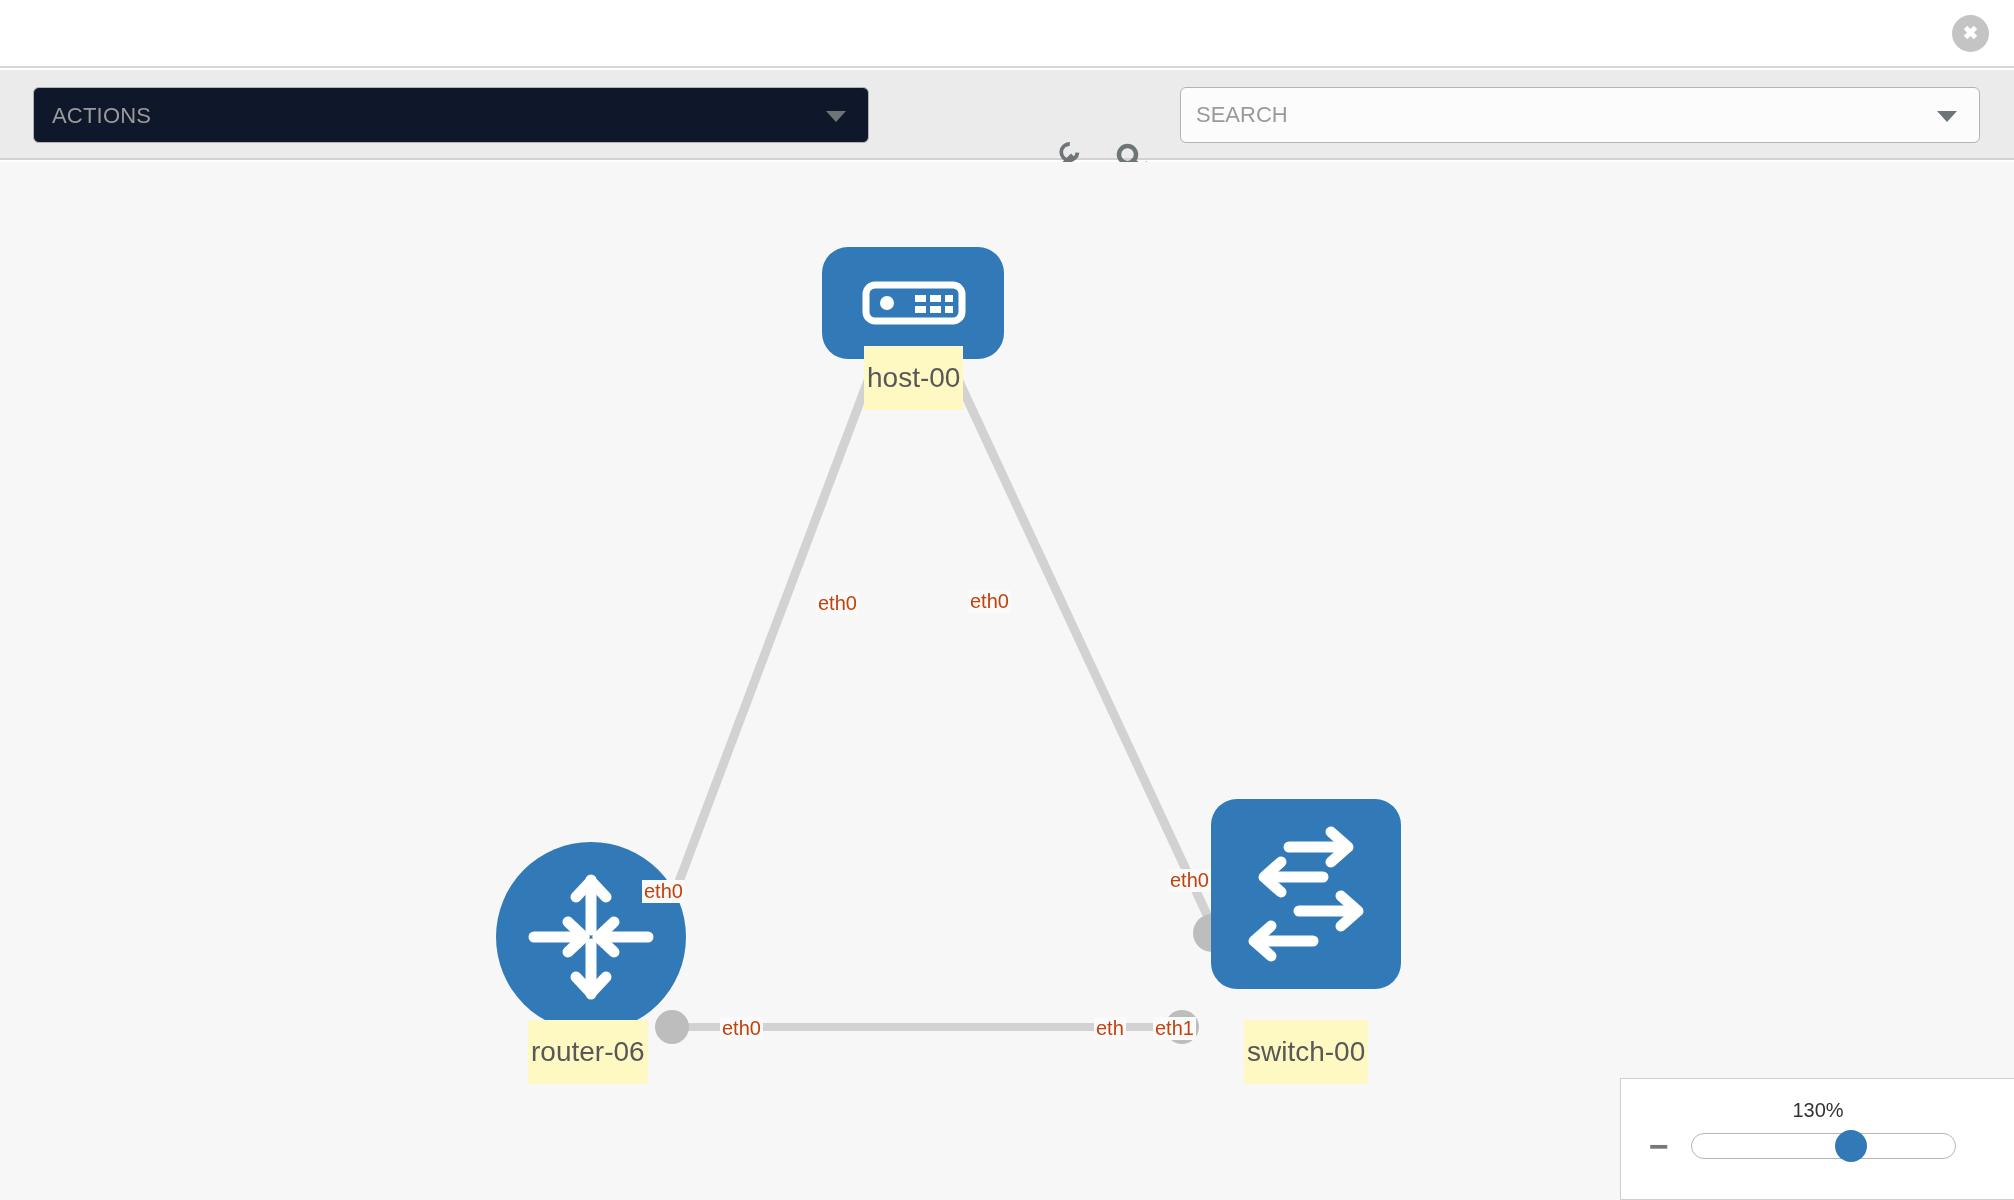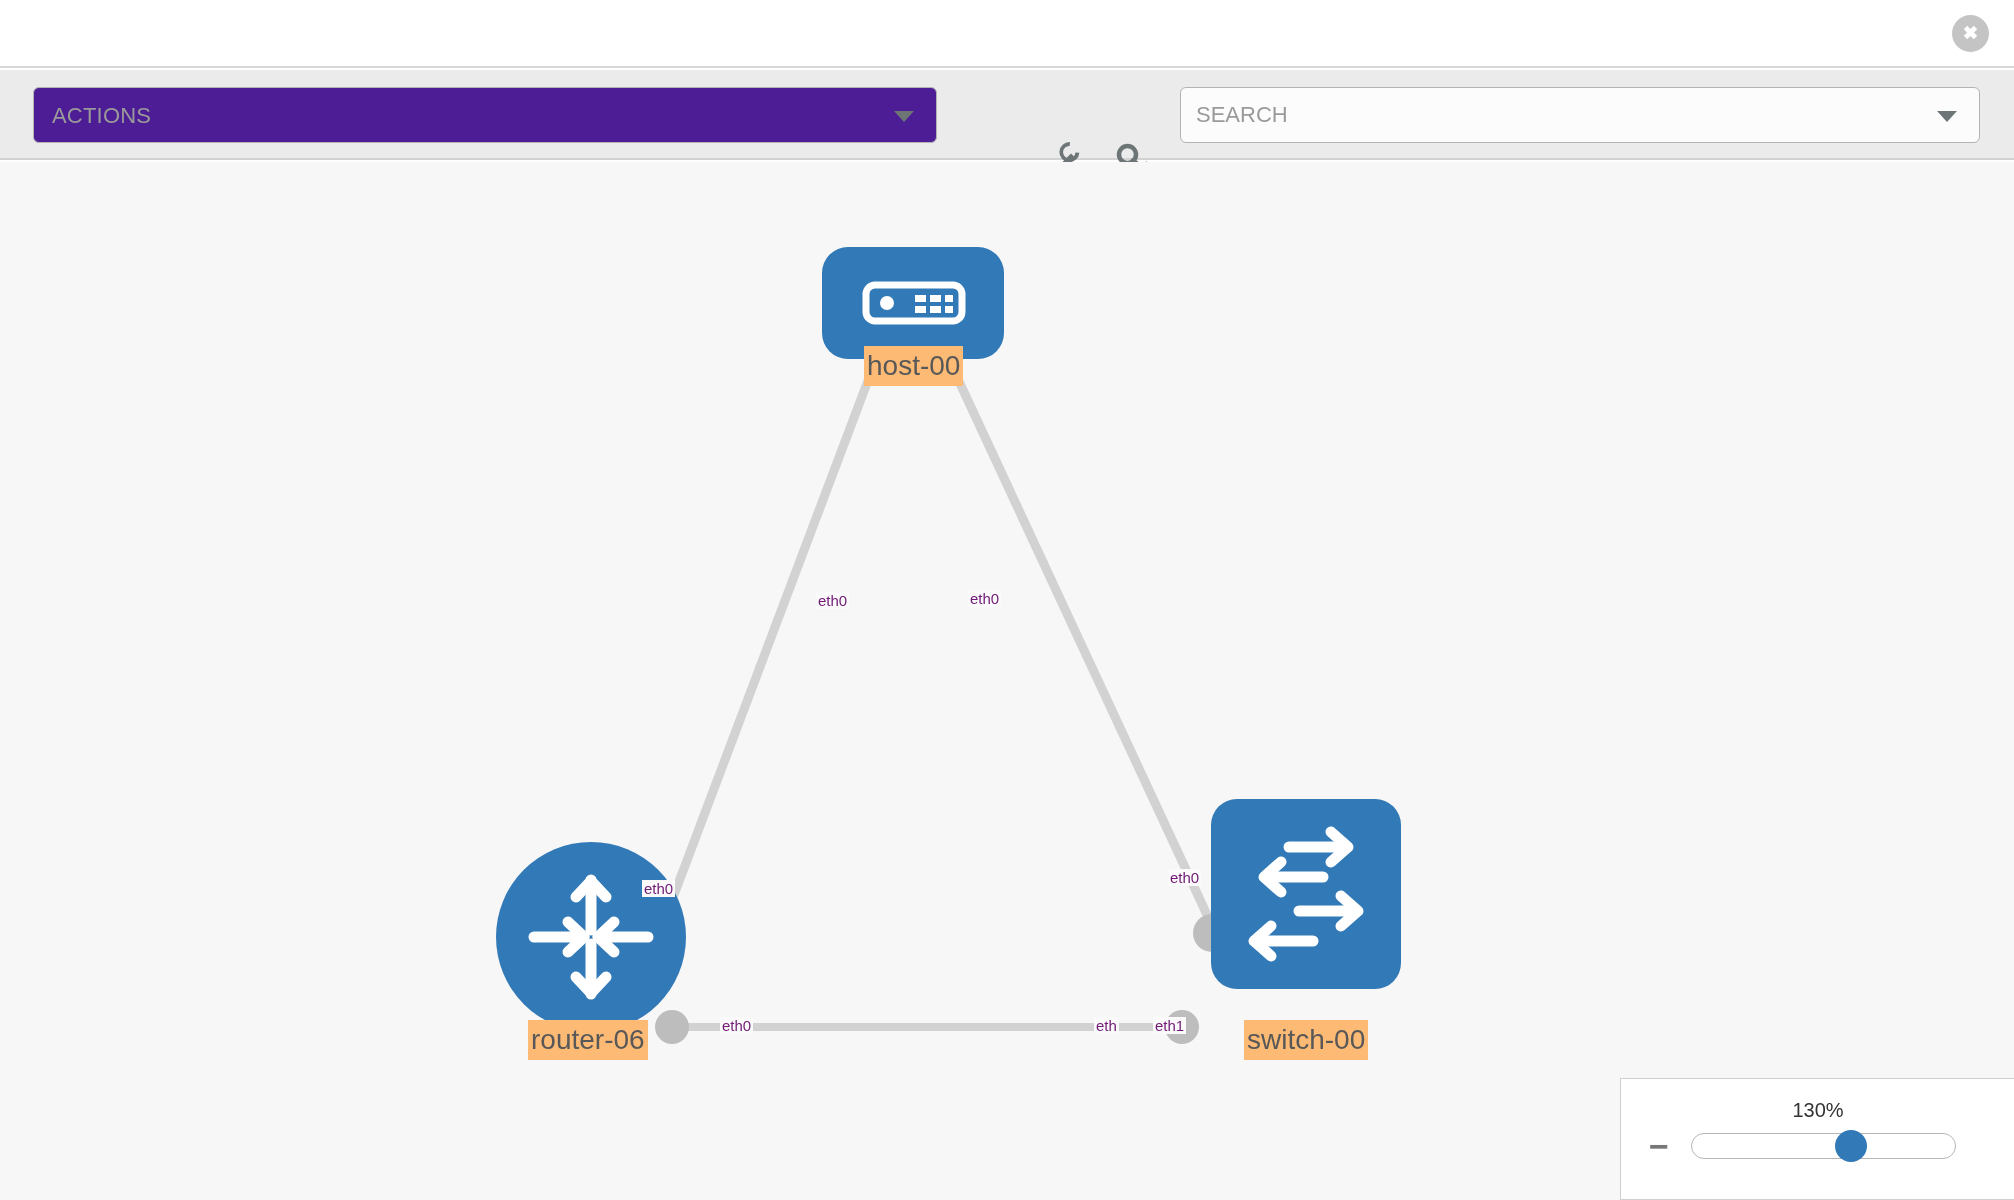--- a/index.html
+++ b/index.html
@@ -30,22 +30,22 @@
   .close-btn svg { display: block; }
 
   
   .toolbar {
     position: absolute; left: 0; top: 70px; width: 2014px; height: 90px;
     background: #ebebeb;
     border-bottom: 2px solid #d2d2d2;
   }
   .actions-select {
     position: absolute; left: 33px; top: 17px;
-    width: 904px; height: 56px;
-    background: #4c1d95;
+    width: 836px; height: 56px;
+    background: #0f172a;
     border: 1px solid #b3b3b3; border-radius: 6px;
     cursor: pointer;
   }
   .actions-select .label {
     position: absolute; left: 18px; top: 15px;
     font-size: 22px; color: #9a9a9a; letter-spacing: 0.2px;
   }
   .caret {
     position: absolute; right: 22px; top: 23px;
     width: 0; height: 0;
@@ -81,29 +81,29 @@
     background: #f7f7f7;
     overflow: hidden;
   }
   .topology-svg { position: absolute; left: 0; top: 0; }
 
   .node { position: absolute; }
   .node-shape { position: absolute; background: #3279b7; }
   .node-label {
     position: absolute; white-space: nowrap;
     font-size: 26px; color: #585858;
-    background: #fdba74; padding: 4px 3px;
+    background: #fef9c3; padding: 16px 3px;
     text-align: left;
   }
   .port-handle {
     position: absolute; border-radius: 50%; background: #bdbdbd;
   }
   .edge-label {
     position: absolute; white-space: nowrap;
-    font-size: 15px; color: #701a75;
+    font-size: 20px; color: #c2410c;
     background: #fafafa; padding: 0 2px;
   }
 
   
   .zoom-panel {
     position: absolute; left: 1620px; top: 1078px;
     width: 474px; height: 122px;
     background: #ffffff;
     border: 1px solid #cfcfcf;
   }

